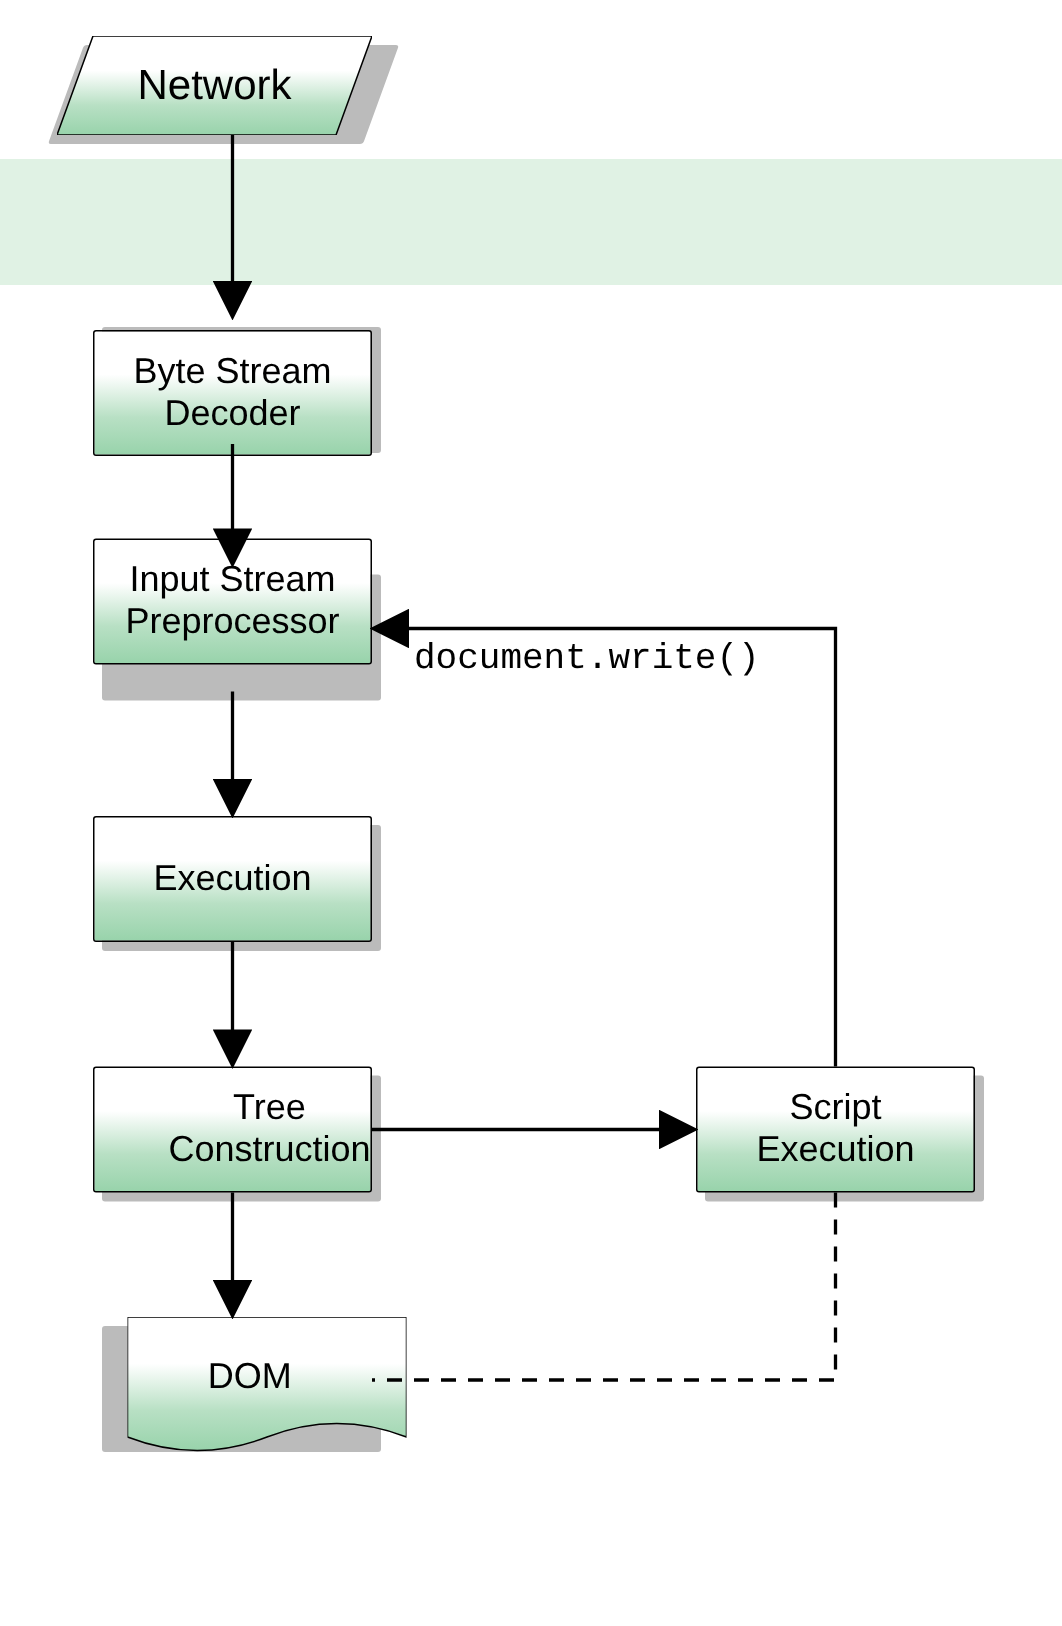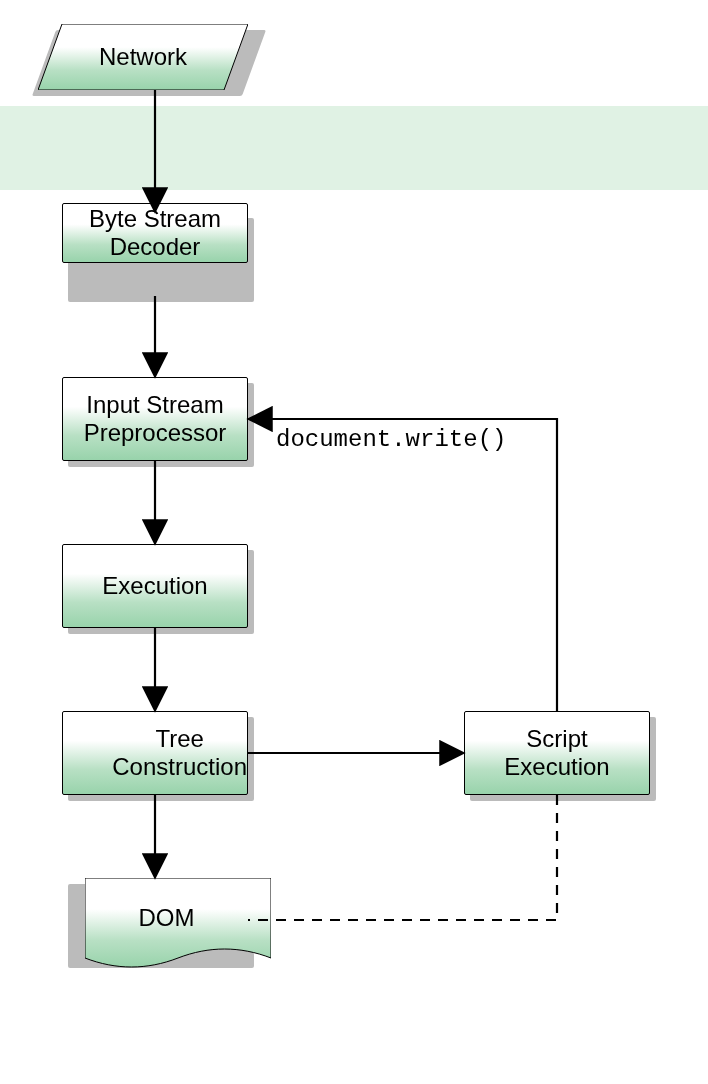--- a/index.html
+++ b/index.html
@@ -2,21 +2,21 @@
 <html><head>
 <meta charset="utf-8">
 <style>
   html,body{margin:0;padding:0;background:#fff;}
   #stage{position:relative;width:708px;height:1084px;font-family:Helvetica,Arial,sans-serif;}
   .band{position:absolute;left:0;top:106px;width:708px;height:84px;background:#e0f2e4;}
   .shadow{position:absolute;background:#bbb;border-radius:2px;}
   .node{position:absolute;background:linear-gradient(to bottom,#ffffff 0%,#ffffff 35%,#b8e0c4 70%,#98d3ab 100%);border:1px solid #000;border-radius:2px;display:flex;align-items:center;justify-content:center;text-align:center;font-size:24px;line-height:1.18;box-sizing:border-box;}
   .para{position:absolute;}
   .para svg{display:block;}
-  .para .lbl{position:absolute;left:0;top:0;width:100%;height:100%;display:flex;align-items:center;justify-content:center;font-size:24px;}
+  .para .lbl{position:absolute;left:0;top:0;width:100%;height:100%;display:flex;align-items:center;justify-content:center;font-size:28px;}
   .doc{position:absolute;padding-left:23px;}
   .doc svg{display:block;}
   .doc .lbl{position:absolute;left:0;top:0;width:100%;height:100%;display:flex;align-items:center;justify-content:center;font-size:24px;}
   .edge{position:absolute;left:0;top:0;pointer-events:none;}
   .elabel{position:absolute;font-family:"Courier New",Courier,monospace;font-size:24px;white-space:nowrap;}
 </style>
 </head>
 <body>
 <div id="stage">
 
@@ -34,26 +34,26 @@
       </linearGradient>
     </defs>
     <polygon points="24,0 210,0 186,66 0,66" fill="url(#gPar)" stroke="#000" stroke-width="1"></polygon>
   </svg>
   <div class="lbl">
         <span>Network</span>
       </div>
 </div>
 
 <div class="shadow" style="left:68px;top:218px;width:186px;height:84px;"></div>
-<div class="node" style="left:62px;top:203px;width:186px;height:60px;">
+<div class="node" style="left:62px;top:220px;width:186px;height:84px;">
   <span>Byte Stream<br>Decoder</span>
 </div>
 
 <div class="shadow" style="left:68px;top:383px;width:186px;height:84px;"></div>
-<div class="node" style="left:62px;top:377px;width:186px;height:84px;">
+<div class="node" style="left:62px;top:359px;width:186px;height:84px;">
   <span>Input Stream<br>Preprocessor</span>
 </div>
 
 <div class="shadow" style="left:68px;top:550px;width:186px;height:84px;"></div>
 <div class="node" style="left:62px;top:544px;width:186px;height:84px;">
   <span>Execution</span>
 </div>
 
 <div class="shadow" style="left:68px;top:717px;width:186px;height:84px;"></div>
 <div class="node" style="left:62px;top:711px;width:186px;height:84px;justify-content:flex-end;">

